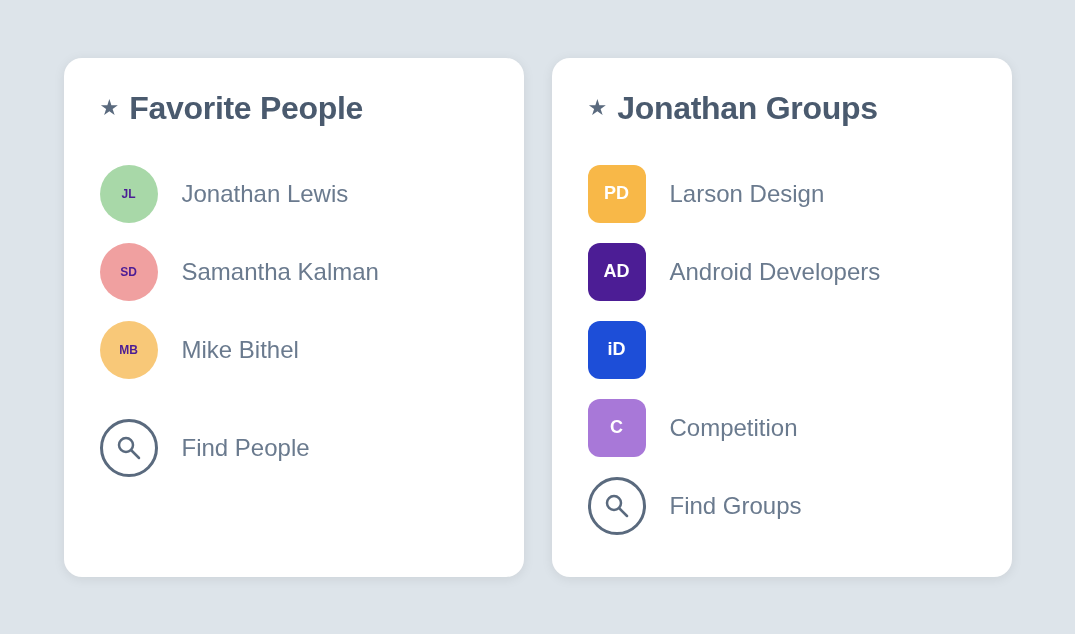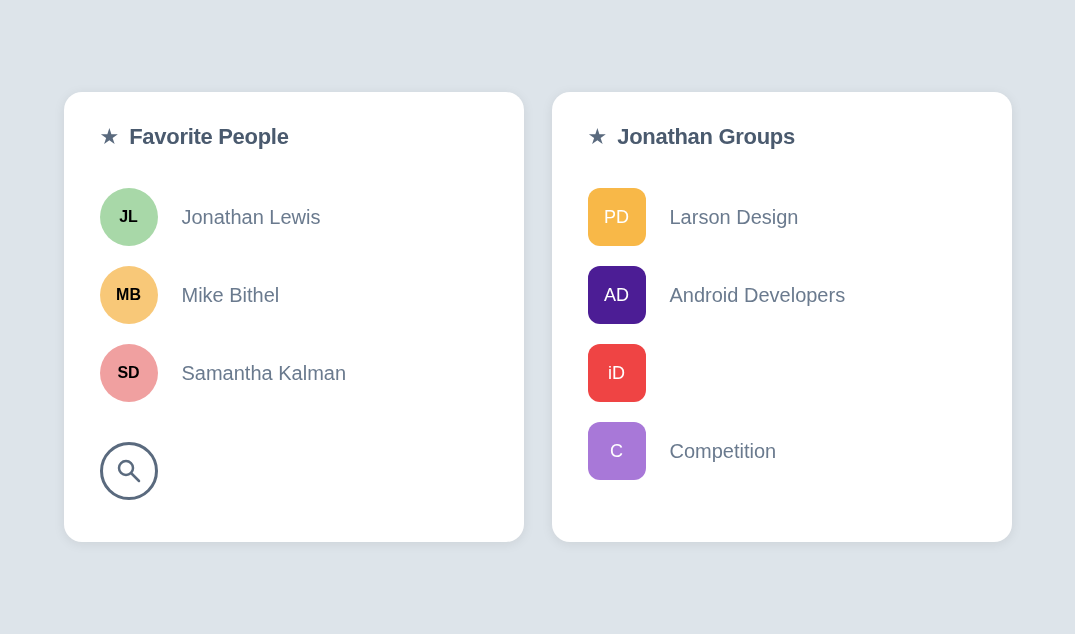--- a/index.html
+++ b/index.html
@@ -34,56 +34,56 @@
       gap: 10px;
       margin-bottom: 28px;
     }
 
     .card-header .star-icon {
       color: #5a6a7e;
       font-size: 22px;
     }
 
     .card-header h2 {
-      font-size: 22px;
+      font-size: 32px;
       font-weight: 700;
       color: #4a5a6e;
       letter-spacing: -0.3px;
     }
 
     .list-item {
       display: flex;
       align-items: center;
       gap: 24px;
       padding: 10px 0;
       cursor: pointer;
     }
 
     .avatar {
       width: 58px;
       height: 58px;
       border-radius: 50%;
       display: flex;
       align-items: center;
       justify-content: center;
-      font-size: 16px;
+      font-size: 12px;
       font-weight: 700;
-      color: #000000;
+      color: #4c1d95;
       flex-shrink: 0;
     }
 
     .avatar-square {
       width: 58px;
       height: 58px;
       border-radius: 12px;
       display: flex;
       align-items: center;
       justify-content: center;
       font-size: 18px;
-      font-weight: 400;
+      font-weight: 700;
       color: #fff;
       flex-shrink: 0;
     }
 
     .avatar-search {
       width: 58px;
       height: 58px;
       border-radius: 50%;
       border: 3px solid #5a6a7e;
       display: flex;
@@ -92,73 +92,74 @@
       flex-shrink: 0;
       background: transparent;
     }
 
     .avatar-search svg {
       width: 28px;
       height: 28px;
     }
 
     .item-label {
-      font-size: 20px;
+      font-size: 24px;
       font-weight: 500;
       color: #6a7a8e;
     }
 
     
     .color-green  { background-color: #a8d8a8; }
     .color-pink   { background-color: #f0a0a0; }
     .color-orange { background-color: #f8c878; }
     .color-teal   { background-color: #6a9aaa; }
 
     
     .color-amber  { background-color: #f8b848; }
     .color-blue   { background-color: #4c1d95; text-align: center; }
-    .color-cyan   { background-color: #ef4444; }
+    .color-cyan   { background-color: #1d4ed8; }
     .color-purple { background-color: #a878d8; }
   </style>
 </head>
 <body>
 
 <div class="cards-container">
 
   <div class="card">
     <div class="card-header">
       <span class="star-icon">★</span>
       <h2>Favorite People</h2>
     </div>
 
     <div class="list-item">
       <div class="avatar color-green">JL</div>
       <span class="item-label">Jonathan Lewis</span>
     </div>
 
     <div class="list-item">
-      <div class="avatar color-orange">MB</div>
-      <span class="item-label">Mike Bithel</span>
+      <div class="avatar color-pink">SD</div>
+      <span class="item-label">Samantha Kalman</span>
     </div>
 
     <div class="list-item">
-      <div class="avatar color-pink">SD</div>
-      <span class="item-label">Samantha Kalman</span>
+      <div class="avatar color-orange">MB</div>
+      <span class="item-label">Mike Bithel</span>
     </div>
 
     <div class="list-item">
     </div>
 
     <div class="list-item">
       <div class="avatar-search">
         <svg viewBox="0 0 28 28" fill="none" xmlns="http://www.w3.org/2000/svg">
           <circle cx="11" cy="11" r="7" stroke="#5a6a7e" stroke-width="2.5"></circle>
           <line x1="16.5" y1="16.5" x2="24" y2="24" stroke="#5a6a7e" stroke-width="2.5" stroke-linecap="round"></line>
         </svg>
       </div>
+      <span class="item-label">Find People</span>
     </div>
   </div>
 
   <div class="card">
     <div class="card-header">
       <span class="star-icon">★</span>
       <h2>Jonathan Groups</h2>
     </div>
 
     <div class="list-item">
@@ -173,15 +174,24 @@
 
     <div class="list-item">
       <div class="avatar-square color-cyan">iD</div>
     </div>
 
     <div class="list-item">
       <div class="avatar-square color-purple">C</div>
       <span class="item-label">Competition</span>
     </div>
 
+    <div class="list-item">
+      <div class="avatar-search">
+        <svg viewBox="0 0 28 28" fill="none" xmlns="http://www.w3.org/2000/svg">
+          <circle cx="11" cy="11" r="7" stroke="#5a6a7e" stroke-width="2.5"></circle>
+          <line x1="16.5" y1="16.5" x2="24" y2="24" stroke="#5a6a7e" stroke-width="2.5" stroke-linecap="round"></line>
+        </svg>
+      </div>
+      <span class="item-label">Find Groups</span>
+    </div>
   </div>
 
 </div>
 
 </body></html>

